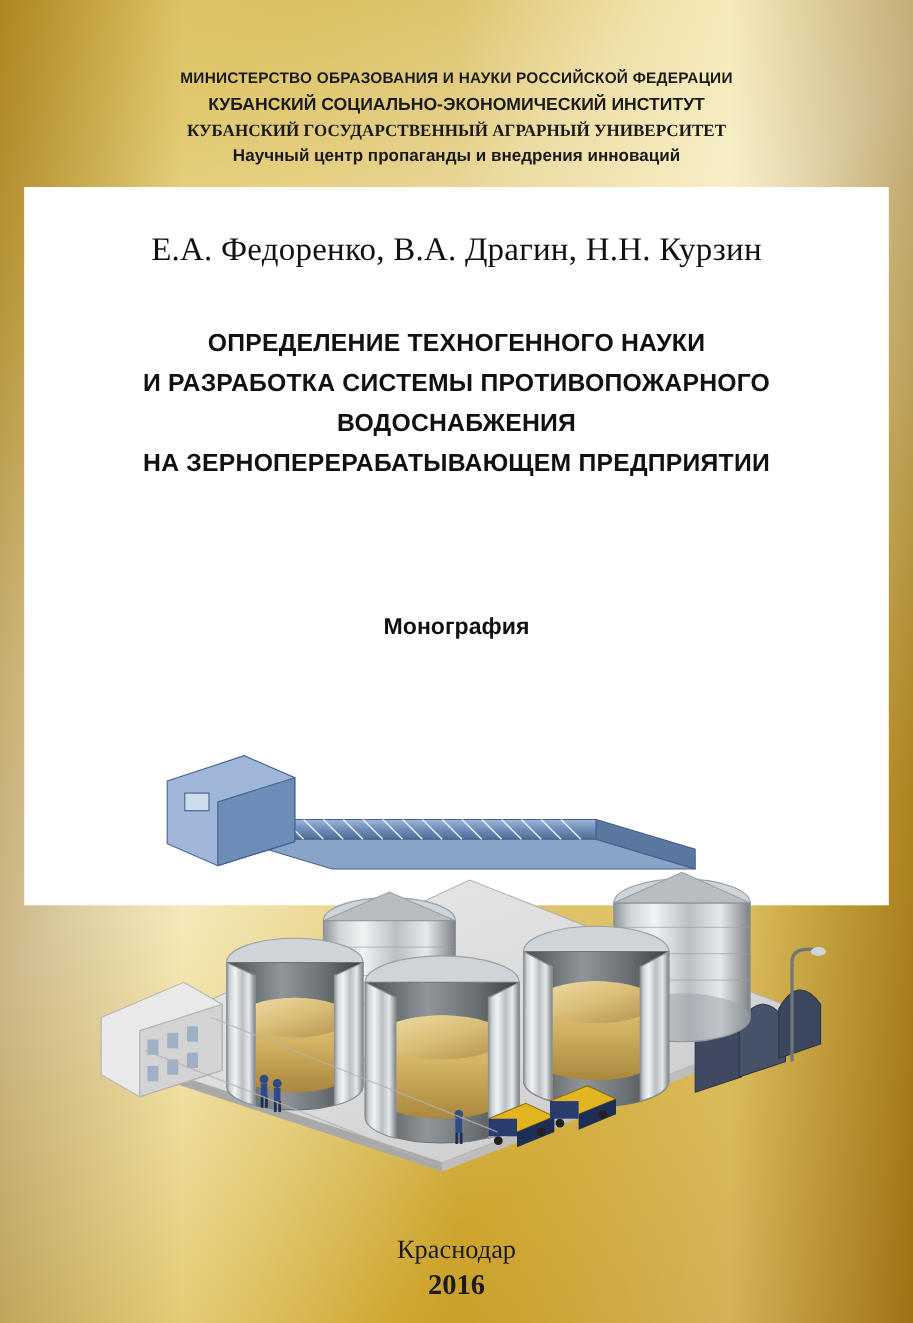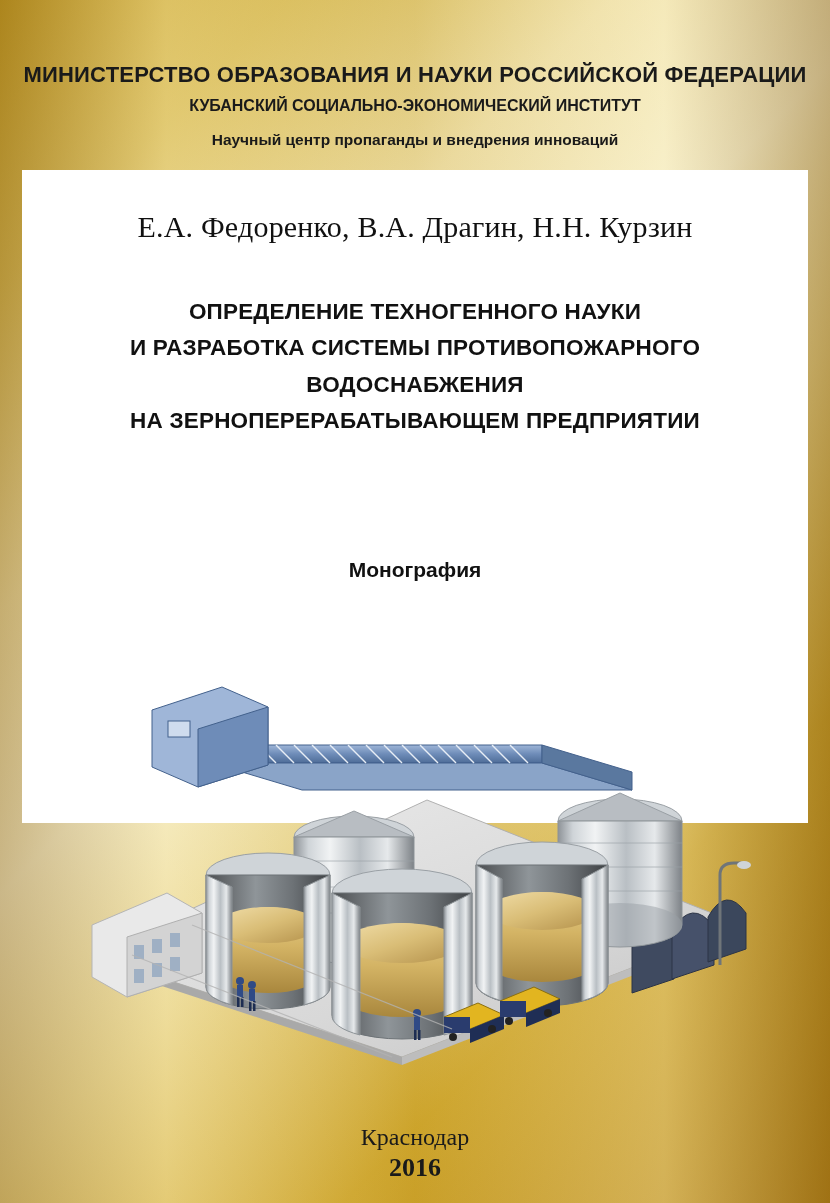--- a/index.html
+++ b/index.html
@@ -40,31 +40,31 @@
     height: 170px;
     display: flex;
     flex-direction: column;
     align-items: center;
     justify-content: flex-start;
     padding-top: 62px;
     box-sizing: border-box;
     z-index: 3;
   }
   .header .line1 {
-    font-size: 22px;
+    font-size: 14px;
     font-weight: bold;
     letter-spacing: 0.2px;
     color: #1a1a1a;
     margin-bottom: 9px;
   }
   .header .line2 {
     font-size: 16px;
     font-weight: bold;
     color: #1a1a1a;
-    margin-bottom: 16px;
+    margin-bottom: 6px;
   }
   .header .line3 {
     font-family: "Liberation Serif", serif;
     font-size: 15.5px;
     font-weight: bold;
     color: #1a1a1a;
     margin-bottom: 4px;
   }
   .header .line4 {
     font-size: 15.5px;
@@ -157,20 +157,21 @@
   }
 </style>
 </head>
 <body>
 
 <div class="cover">
 
   <div class="header">
     <div class="line1">МИНИСТЕРСТВО ОБРАЗОВАНИЯ И НАУКИ РОССИЙСКОЙ ФЕДЕРАЦИИ</div>
     <div class="line2">КУБАНСКИЙ СОЦИАЛЬНО-ЭКОНОМИЧЕСКИЙ ИНСТИТУТ</div>
+    <div class="line3">КУБАНСКИЙ ГОСУДАРСТВЕННЫЙ АГРАРНЫЙ УНИВЕРСИТЕТ</div>
     <div class="line4">Научный центр пропаганды и внедрения инноваций</div>
   </div>
 
   <div class="paper">
 
     <div class="authors">Е.А. Федоренко, В.А. Драгин, Н.Н. Курзин</div>
 
     <div class="title">
       <span class="tline">ОПРЕДЕЛЕНИЕ ТЕХНОГЕННОГО НАУКИ</span>
       <span class="tline">И РАЗРАБОТКА СИСТЕМЫ ПРОТИВОПОЖАРНОГО</span>

